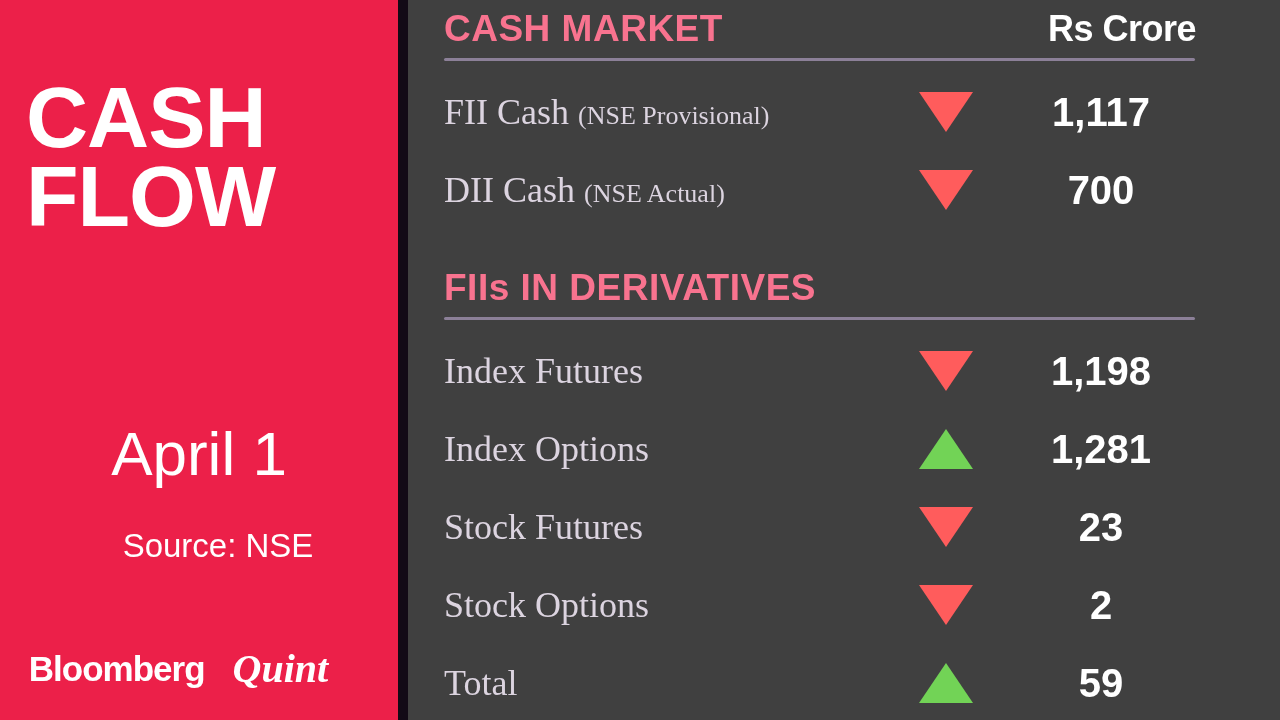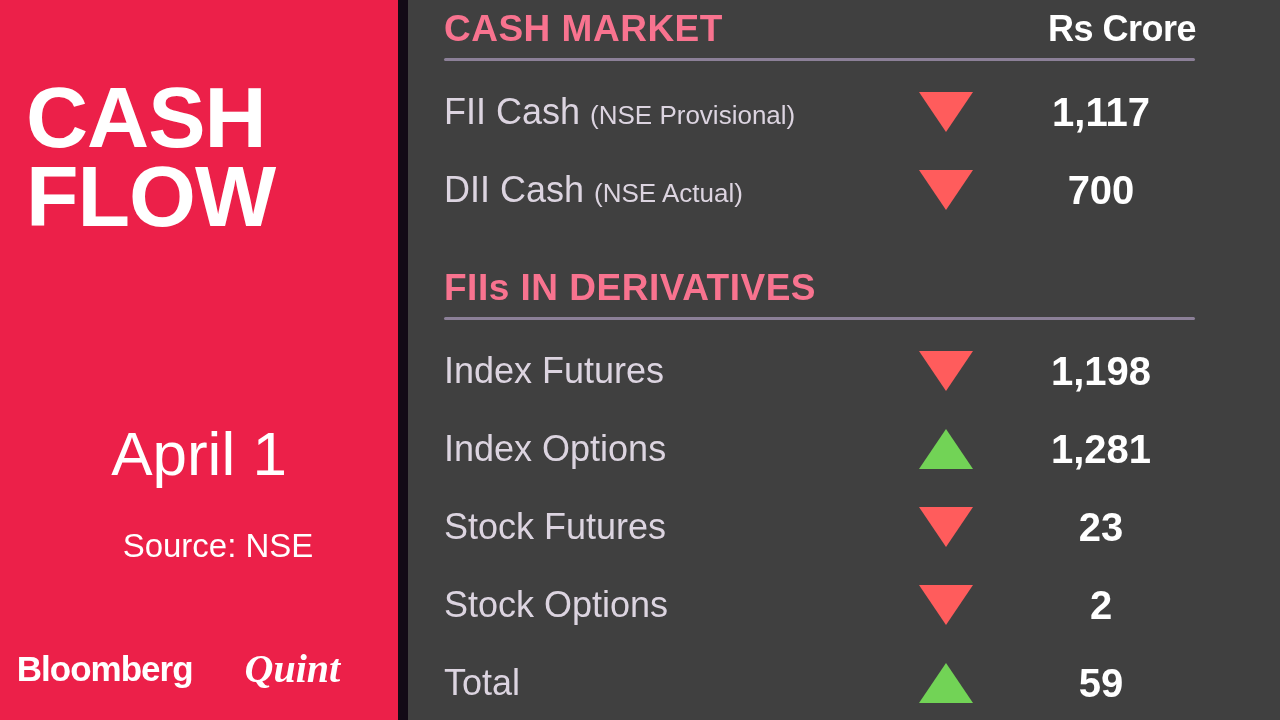--- a/index.html
+++ b/index.html
@@ -65,21 +65,21 @@
     font-weight:400;
     padding-left:38px;
   }
   .logo-row {
     position:absolute;
     left:0; top:645px;
     width:322px;
     display:flex;
     align-items:center;
     justify-content:center;
-    gap:26px;
+    gap:14px;
     padding-left:35px;
   }
   .logo-bloomberg {
     color:#ffffff;
     font-family:"Liberation Sans", sans-serif;
     font-weight:bold;
     font-size:35px;
     letter-spacing:-1px;
   }
   .logo-sep {
@@ -150,20 +150,21 @@
     align-items:center;
     height:78px;
   }
   .row-label {
     flex:1 1 auto;
     color:#dcd4e0;
     font-size:36px;
     font-weight:400;
     white-space:nowrap;
     letter-spacing:0px;
+    font-family:Liberation Serif, serif;
   }
   .row-label .sub {
     font-size:26px;
     letter-spacing:0px;
   }
   .row-arrow {
     flex:0 0 120px;
     display:flex;
     justify-content:center;
     align-items:center;

